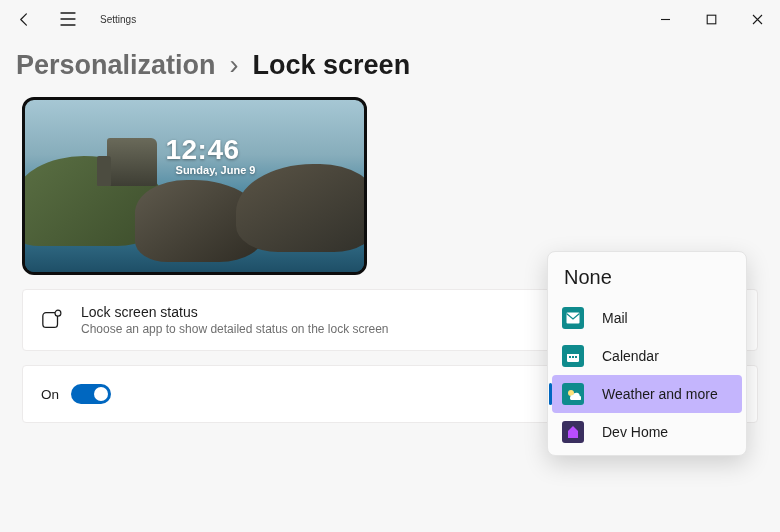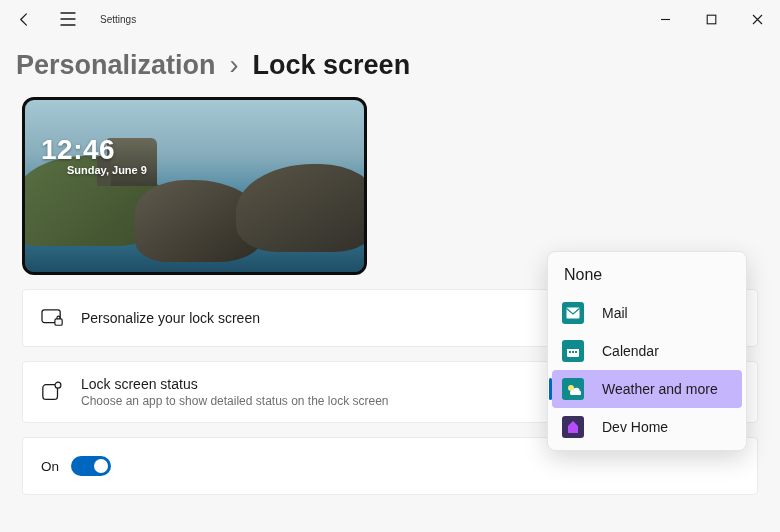--- a/index.html
+++ b/index.html
@@ -67,21 +67,21 @@
     border-radius:55% 40% 30% 30%;
   }
   .rock4 { position:absolute; left:220px; bottom:30px; width:60px; height:40px;
     background:linear-gradient(150deg,#4a4e3e,#2a2c22);
     border-radius:45% 60% 35% 35%;
   }
   .sea { position:absolute; left:0; right:0; bottom:0; height:48px;
     background:linear-gradient(180deg,#3a7893,#1e4f67);
   }
   .lock-time {
-    position:absolute; left:16px; right:0; top:34px; color:#fff;
+    position:absolute; left:16px; right:0; top:34px; text-align:center; color:#fff;
     text-shadow:0 1px 3px rgba(0,0,0,.4);
   }
   .lock-time .time { font-size:28px; font-weight:600; letter-spacing:.5px;}
   .lock-time .date { font-size:11px; font-weight:600; margin-top:-2px;margin-left:26px;}
 
   .card {
     background:#fff;
     border:1px solid #eceaea;
     border-radius:4px;
     margin-top:14px;
@@ -109,21 +109,21 @@
     top:251px; left:547px;
     width:200px;
     background:#fbfbfb;
     border:1px solid #e4e4e4;
     border-radius:8px;
     box-shadow:0 8px 24px rgba(0,0,0,.16);
     padding:4px;
     z-index:20;
   }
   .dd-none {
-    padding:10px 12px 10px 12px; font-size:16px; color:#1b1b1b;
+    padding:10px 12px 10px 12px; font-size:20px; color:#1b1b1b;
   }
   .dd-item {
     display:flex; align-items:center; gap:18px;
     padding:8px 10px; border-radius:4px; font-size:14px;
     position:relative;
   }
   .dd-item.selected { background:#c4b5fd;align-items:center; }
   .dd-item.selected::before {
     content:""; position:absolute; left:-3px; top:8px; bottom:8px; width:3px;
     background:#0067c0; border-radius:2px;
@@ -191,32 +191,20 @@
       <div class="rock2"></div>
       <div class="rock4"></div>
       <div class="rock3"></div>
     </div>
     <div class="lock-time">
       <div class="time">12:46</div>
       <div class="date">Sunday, June 9</div>
     </div>
   </div>
 
-  <div class="card">
-    <div class="card-icon">
-      <svg width="22" height="20" viewBox="0 0 24 22">
-          <rect x="1" y="2" width="20" height="14" rx="2.5" fill="none" stroke="#1b1b1b" stroke-width="1.4"></rect>
-          <rect x="15.2" y="12" width="8" height="7" rx="1.5" fill="#f7f7f7" stroke="#1b1b1b" stroke-width="1.3"></rect>
-          <path d="M17.5 12v-1.3a1.7 1.7 0 0 1 3.4 0V12" fill="none" stroke="#1b1b1b" stroke-width="1.3"></path>
-        </svg>
-    </div>
-    <div class="card-body">
-      <div class="card-title">Personalize your lock screen</div>
-    </div>
-  </div>
 
   <div class="card">
     <div class="card-icon">
       <svg width="22" height="22" viewBox="0 0 24 24">
           <rect x="2" y="4" width="16" height="16" rx="3.5" fill="none" stroke="#1b1b1b" stroke-width="1.4"></rect>
           <circle cx="18.5" cy="4.5" r="3.2" fill="#f7f7f7" stroke="#1b1b1b" stroke-width="1.3"></circle>
         </svg>
     </div>
     <div class="card-body">
       <div class="card-title">Lock screen status</div>

